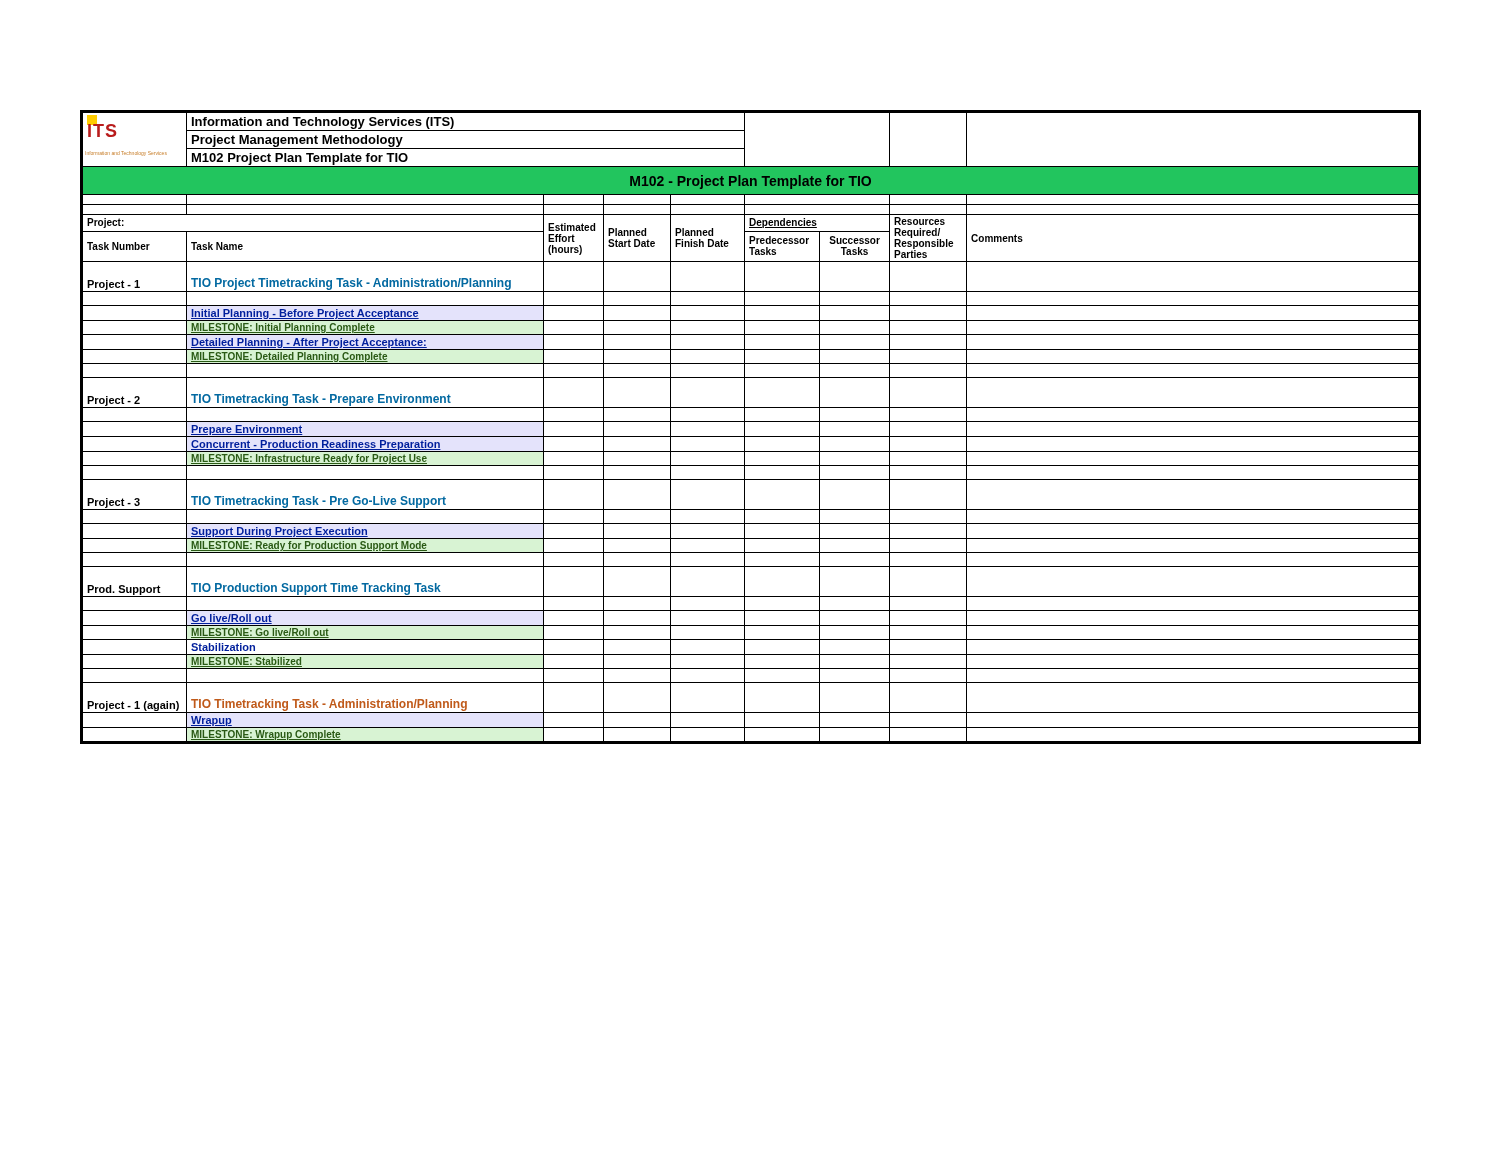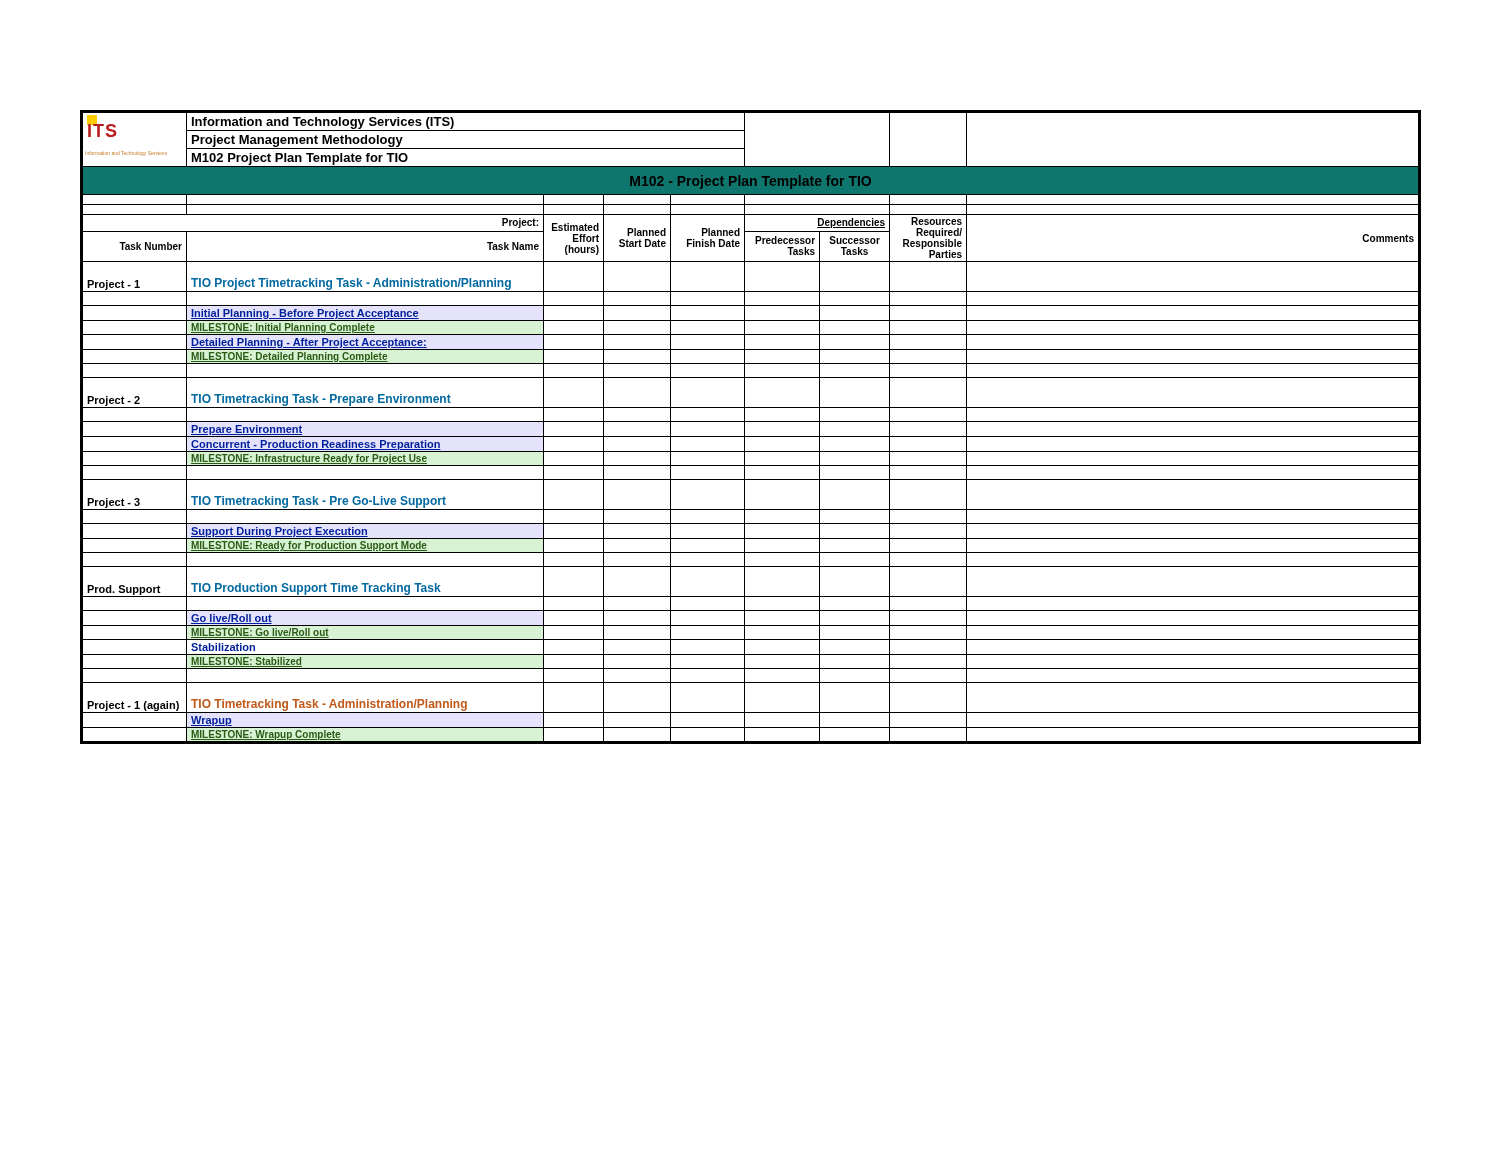--- a/index.html
+++ b/index.html
@@ -33,25 +33,25 @@
   
   .hdr-row td { height: 15px; border: 1px solid #000; }
   .logo-cell { width: 104px; vertical-align: top; padding: 0; }
   .logo-box  { height: 44px; position: relative; background:#fff; }
   .logo-yellow { position:absolute; top:2px; left:4px; width:10px; height:10px; background:#ffcc00; }
   .logo-text  { position:absolute; top:8px; left:4px; color:#b91c1c; font-weight:900; font-size:18px; letter-spacing:1px; }
   .logo-sub   { position:absolute; bottom:1px; left:2px; font-size:5px; color:#c77d28; white-space:nowrap; }
 
   .hdr-title { font-weight:700; font-size:13px;margin-left:32px; }
 
-  .banner-row td { background:#0f766e; text-align:center; font-weight:700; font-size:14px; height:28px; }
+  .banner-row td { background:#22c55e; text-align:center; font-weight:700; font-size:14px; height:28px; }
 
   .thin-row td { height:10px; font-size:1px; }
 
-  .h2row td, .h2row th { background:#fff; font-weight:700; text-align:right; font-size:10px; }
+  .h2row td, .h2row th { background:#fff; font-weight:700; text-align:left; font-size:10px; }
   .project-label { font-size:14px; text-align:left; }
   .dep-header { text-decoration: underline; margin-left: 16px; }
   .sub-th { font-weight:700; text-align:left; font-size:10px; }
 
   
   .row { height: 14px; }
   .row td:first-child { font-weight:700; font-size:11px; }
 
   .section-title { color:#0369a1; font-weight:700; font-size:12px; }
   .section-title-plain { color:#c05a1a; font-weight:700; font-size:12px;margin-top:40px; }
@@ -132,21 +132,21 @@
     <td rowspan="2">Estimated Effort (hours)</td>
     <td rowspan="2">Planned Start Date</td>
     <td rowspan="2">Planned Finish Date</td>
     <td colspan="2" class="dep-header">Dependencies</td>
     <td rowspan="2">Resources Required/ Responsible Parties</td>
     <td rowspan="2">Comments</td>
   </tr>
   <tr class="h2row">
     <td class="sub-th">Task Number</td>
     <td class="sub-th">Task Name</td>
-    <td class="sub-th" style="text-align:right;">Predecessor Tasks</td>
+    <td class="sub-th" style="text-align:left;">Predecessor Tasks</td>
     <td class="sub-th" style="text-align:center;">Successor Tasks</td>
   </tr>
 
   </tbody>
       <tbody id="body-rows">
         <tr class="row tall">
           <td>Project - 1</td>
           <td><span class="section-title">TIO Project Timetracking Task - Administration/Planning</span></td>
           <td></td>
           <td></td>

